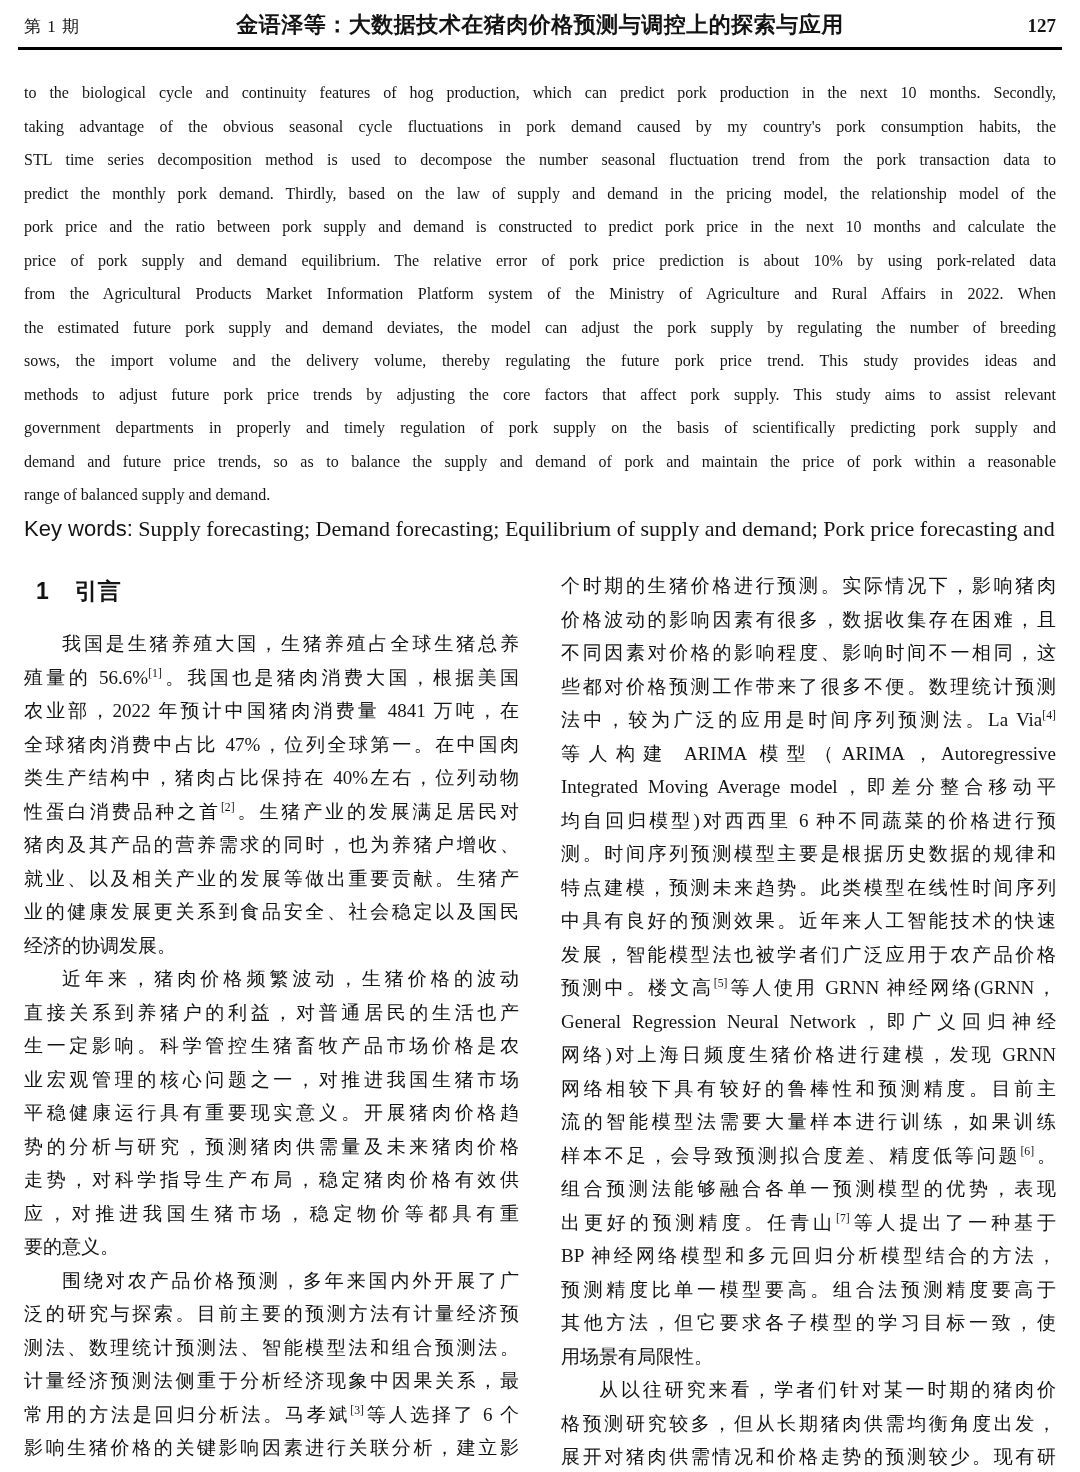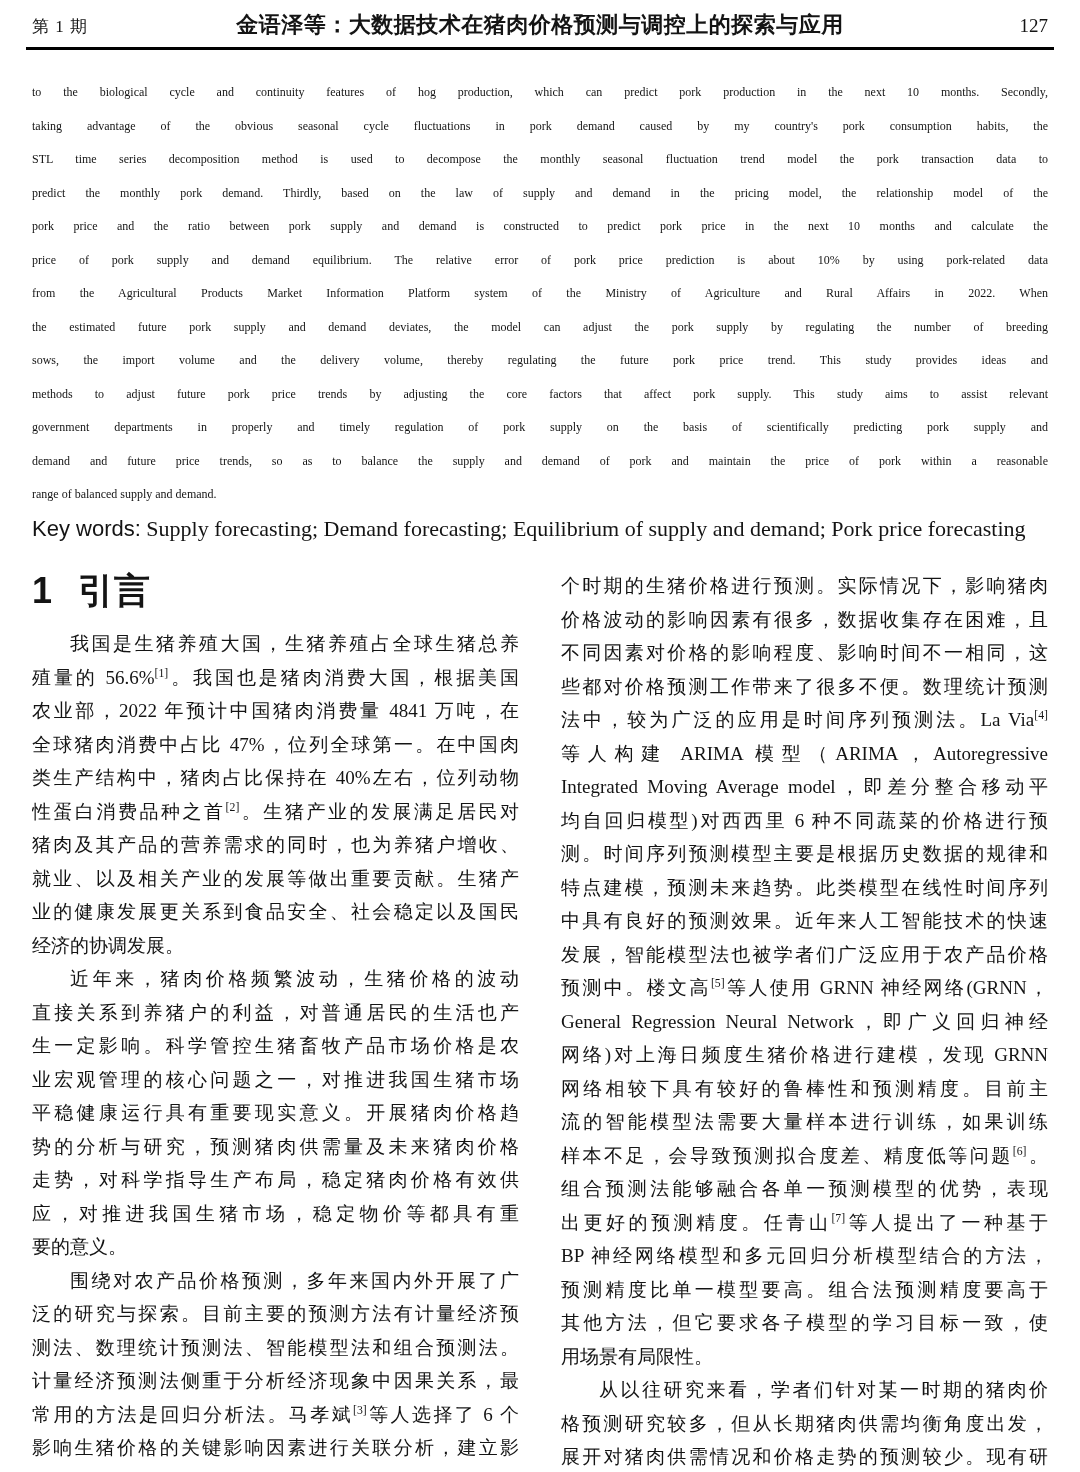--- a/index.html
+++ b/index.html
@@ -1,42 +1,42 @@
 <!DOCTYPE html>
 <html><head>
 <meta charset="utf-8">
 <style>
   html,body{margin:0;padding:0;background:#ffffff;}
   body{width:1080px;height:1472px;overflow:hidden;
        font-family:"Liberation Serif","DejaVu Serif",serif;color:#141414;}
-  .page{position:relative;width:1080px;height:1472px;padding:0 32px;box-sizing:border-box;overflow:hidden;}
+  .page{position:relative;width:1080px;height:1472px;padding:0 24px;box-sizing:border-box;overflow:hidden;}
 
   
   .hdr{display:flex;align-items:baseline;padding-top:10px;}
   .hdr .issue{width:140px;font-size:17px;letter-spacing:1px;}
   .hdr .rtitle{flex:1;text-align:center;font-family:"Liberation Sans","DejaVu Sans",sans-serif;
                font-weight:bold;font-size:22px;letter-spacing:0.5px;}
-  .hdr .pnum{width:140px;text-align:right;font-size:19px;}
+  .hdr .pnum{width:140px;text-align:right;font-size:19px;font-weight:bold;}
   .hrule{height:3px;background:#000;margin:7px -6px 0 -6px;}
 
   
-  .abs{margin-top:26px;font-size:12px;}
+  .abs{margin-top:26px;font-size:16px;}
   .abs .line{height:33.5px;line-height:33.5px;text-align:justify;text-align-last:justify;overflow:hidden;}
   .abs .line.lastline{text-align-last:left;}
 
   
   .kw{height:33.5px;line-height:33.5px;font-size:22px;overflow:hidden;}
   .kw .kwlabel{font-family:"Liberation Sans","DejaVu Sans",sans-serif;}
 
   
   .cols{display:flex;gap:42px;margin-top:24px;}
   .col{flex:1;min-width:0;}
 
-  .sechead{margin:6px 0 20px 0;font-family:"Liberation Sans","DejaVu Sans",sans-serif;
-           font-weight:bold;font-size:36px;line-height:32px;}
+  .sechead{margin:6px 0 20px 12px;font-family:"Liberation Sans","DejaVu Sans",sans-serif;
+           font-weight:bold;font-size:23px;line-height:32px;}
   .sechead .secnum{margin-right:26px;}
 
   .para{font-size:19px;}
   .para .line{height:33.5px;line-height:33.5px;text-align:justify;text-align-last:justify;
               text-justify:inter-character;overflow:hidden;}
   .para .line.indent{text-indent:2em;}
   .para .line.lastline{text-align-last:left;}
   .para .line sup{font-size:0.62em;vertical-align:super;line-height:0;}
 </style>
 </head>
@@ -47,21 +47,21 @@
   <div class="hdr">
     <div class="issue">第 1 期</div>
     <div class="rtitle">金语泽等：大数据技术在猪肉价格预测与调控上的探索与应用</div>
     <div class="pnum">127</div>
   </div>
   <div class="hrule"></div>
 
   <div class="abs para-en">
       <div class="line">to the biological cycle and continuity features of hog production, which can predict pork production in the next 10 months. Secondly,</div>
       <div class="line">taking advantage of the obvious seasonal cycle fluctuations in pork demand caused by my country's pork consumption habits, the</div>
-      <div class="line">STL time series decomposition method is used to decompose the monthly seasonal fluctuation trend model the pork transaction data to</div>
+      <div class="line">STL time series decomposition method is used to decompose the number seasonal fluctuation trend from the pork transaction data to</div>
       <div class="line">predict the monthly pork demand. Thirdly, based on the law of supply and demand in the pricing model, the relationship model of the</div>
       <div class="line">pork price and the ratio between pork supply and demand is constructed to predict pork price in the next 10 months and calculate the</div>
       <div class="line">price of pork supply and demand equilibrium. The relative error of pork price prediction is about 10% by using pork-related data</div>
       <div class="line">from the Agricultural Products Market Information Platform system of the Ministry of Agriculture and Rural Affairs in 2022. When</div>
       <div class="line">the estimated future pork supply and demand deviates, the model can adjust the pork supply by regulating the number of breeding</div>
       <div class="line">sows, the import volume and the delivery volume, thereby regulating the future pork price trend. This study provides ideas and</div>
       <div class="line">methods to adjust future pork price trends by adjusting the core factors that affect pork supply. This study aims to assist relevant</div>
       <div class="line">government departments in properly and timely regulation of pork supply on the basis of scientifically predicting pork supply and</div>
       <div class="line">demand and future price trends, so as to balance the supply and demand of pork and maintain the price of pork within a reasonable</div>
       <div class="line lastline">range of balanced supply and demand.</div>

